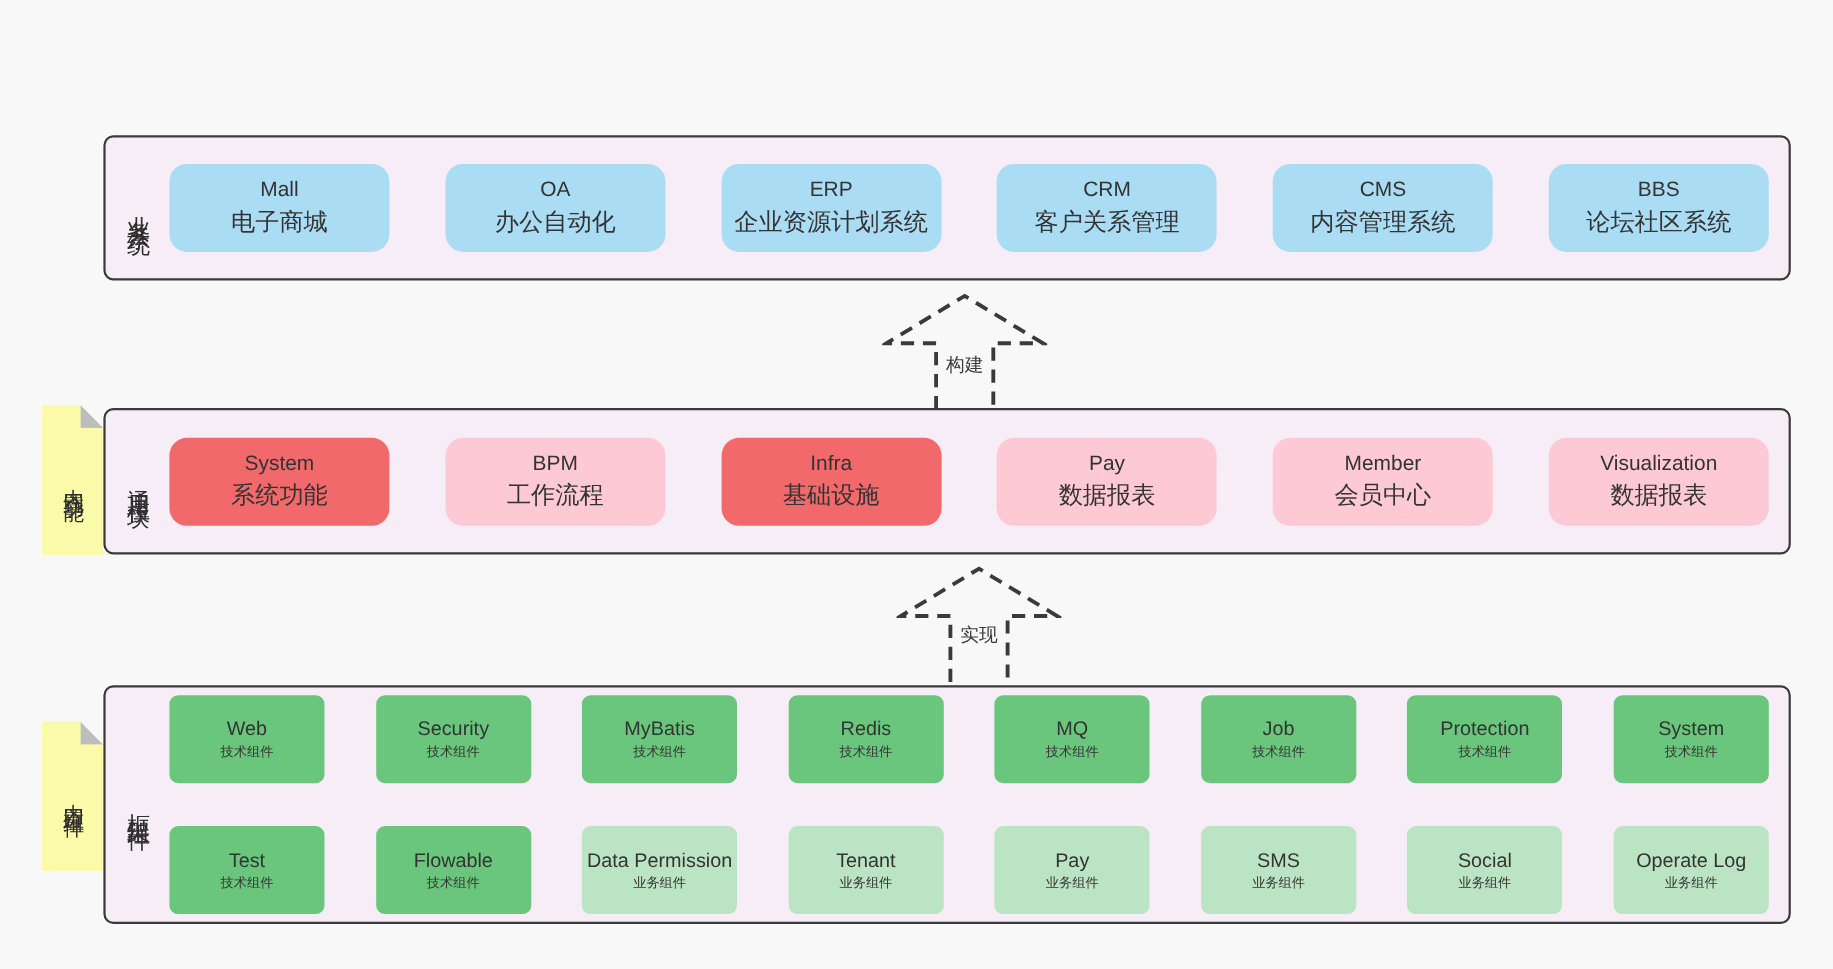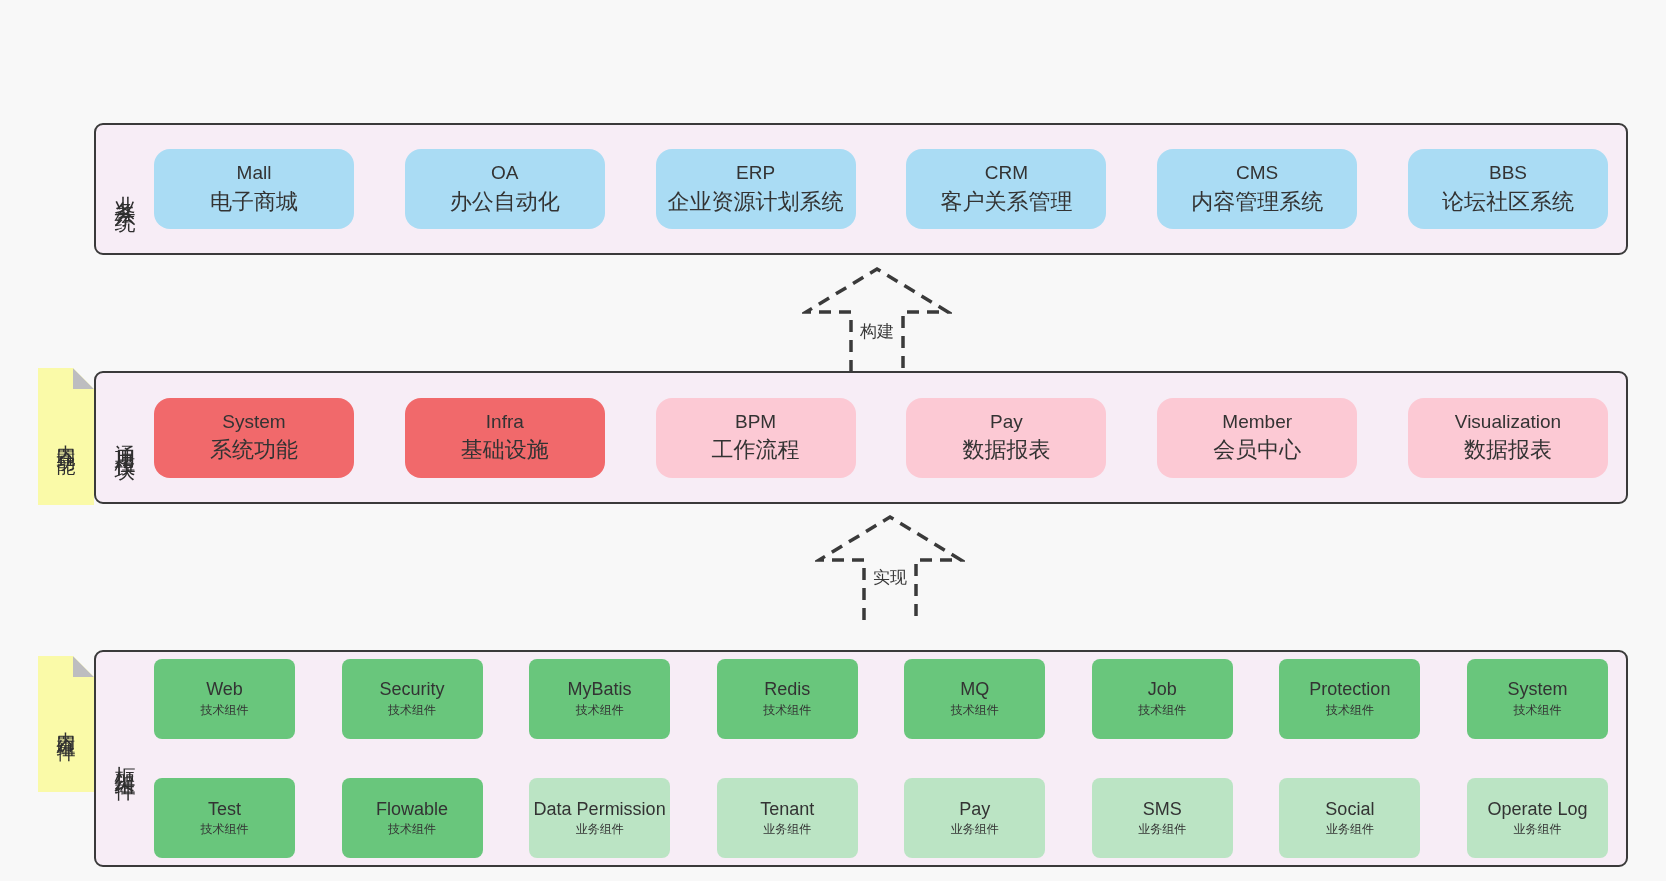--- a/index.html
+++ b/index.html
@@ -20,21 +20,21 @@
     width: 1534px;
     background: #f7edf6;
     border: 2px solid #3a3a3a;
     border-radius: 9px;
     display: flex;
     align-items: stretch;
     z-index: 2;
   }
   .band-1 { top: 123px; height: 132px; }
   .band-2 { top: 371px; height: 133px; align-items: center; }
-  .band-3 { top: 650px; height: 217px; }
+  .band-3 { top: 623px; height: 217px; }
 
   .band-label {
     width: 58px;
     display: flex;
     align-items: center;
     justify-content: center;
     writing-mode: vertical-rl;
     text-orientation: upright;
     font-size: 21px;
     letter-spacing: 5px;
@@ -193,27 +193,27 @@
   </div>
 
   <div class="band band-2">
     <div class="band-label">通用模块</div>
     <div class="band-body">
       <div class="band-row">
         <div class="box red w200">
           <span class="name">System</span>
           <span class="sub">系统功能</span>
         </div>
+        <div class="box pink w200">
+          <span class="name">BPM</span>
+          <span class="sub">工作流程</span>
+        </div>
         <div class="box red w200">
           <span class="name">Infra</span>
           <span class="sub">基础设施</span>
-        </div>
-        <div class="box pink w200">
-          <span class="name">BPM</span>
-          <span class="sub">工作流程</span>
         </div>
         <div class="box pink w200">
           <span class="name">Pay</span>
           <span class="sub">数据报表</span>
         </div>
         <div class="box pink w200">
           <span class="name">Member</span>
           <span class="sub">会员中心</span>
         </div>
         <div class="box pink w200">

